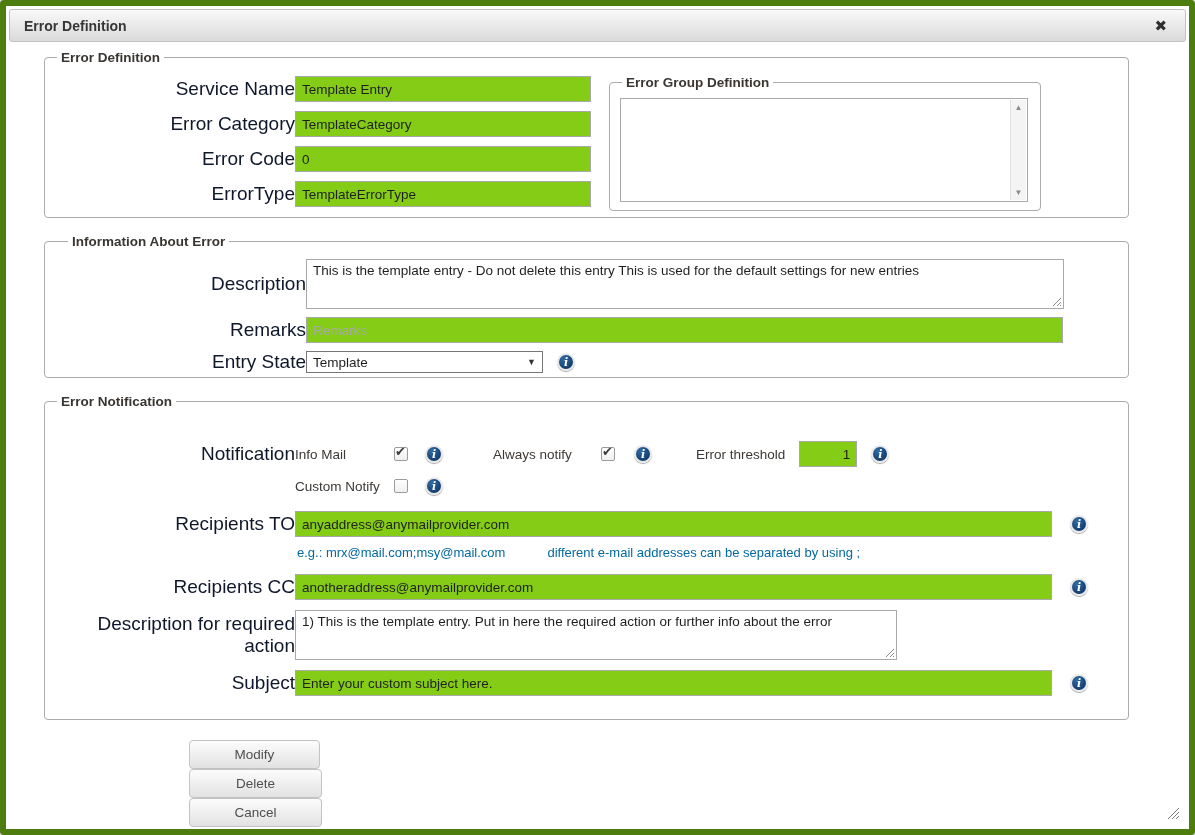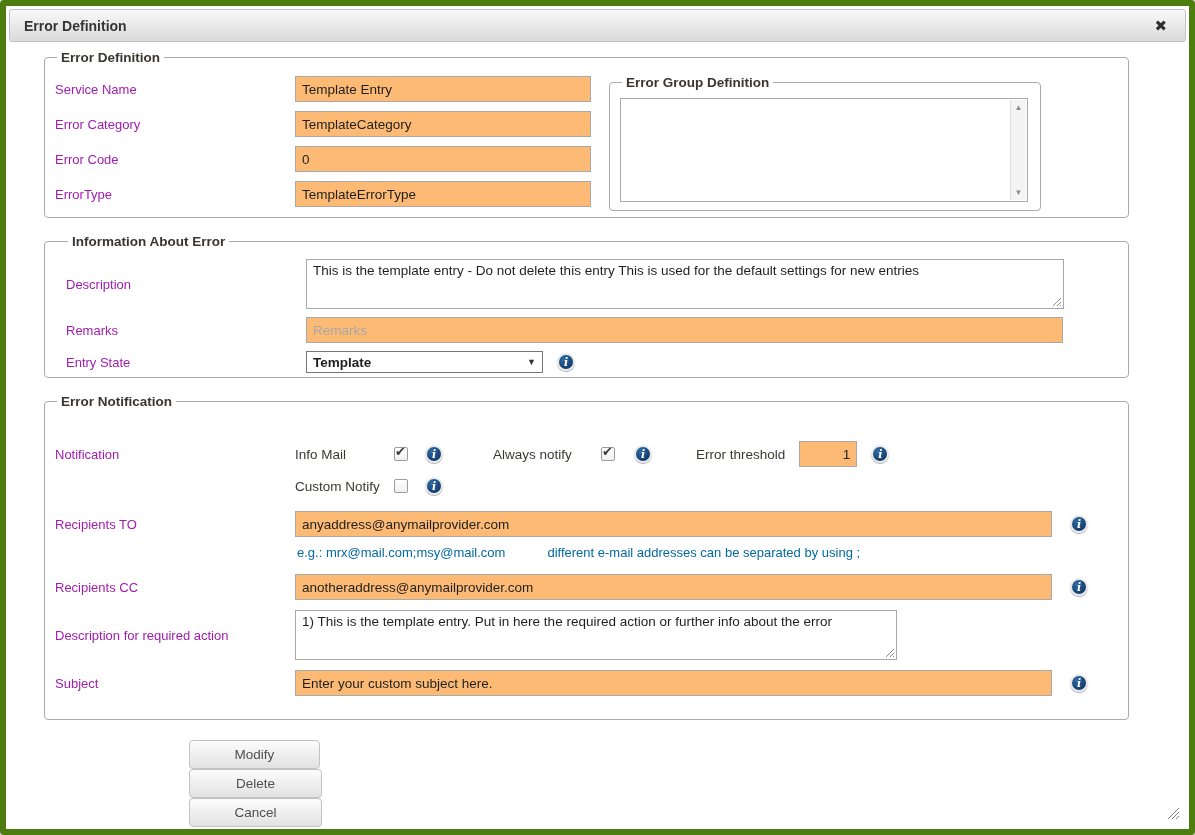--- a/index.html
+++ b/index.html
@@ -21,24 +21,24 @@
   }
   .content { padding:8px 0 0 0; }
 
   fieldset {
     border:1px solid #ababab; border-radius:4px;
     margin:0 0 0 35px; width:1085px; padding:2px 10px 8px 10px;
   }
   legend { font-size:13.5px; font-weight:bold; color:#3a3530; padding:0 4px; margin-left:2px; }
 
   .row { display:flex; align-items:center; margin:8px 0; }
-  .lbl { width:240px; flex:none; font-size:13px; color:#a21caf; }
+  .lbl { width:240px; flex:none; font-size:19px; color:#0f172a;text-align:right; }
 
   input[type="text"] {
-    border:1px solid #a9a9a9; background:#fdba74; color:#1f1f1f;
+    border:1px solid #a9a9a9; background:#84cc16; color:#1f1f1f;
     font-family:"Liberation Sans","DejaVu Sans",sans-serif;
     font-size:13.5px; padding:2px 6px; height:26px; outline:none;
   }
   input::placeholder { color:#a8a8a8; }
   textarea {
     border:1px solid #a9a9a9; background:#fff; color:#1f1f1f;
     font-family:"Liberation Sans","DejaVu Sans",sans-serif;
     font-size:13.5px; padding:3px 6px; resize:none; outline:none; display:block;
   }
   .ta-wrap { position:relative; display:inline-block; }
@@ -67,21 +67,21 @@
   }
 
   
   .f2 { margin-top:16px; height:144px;padding-left:21px; }
   .f2 .desc-ta { width:758px; height:50px; }
   .f2 .remarks-input { width:757px; }
   .select-box {
     width:237px; height:22px; border:1px solid #767676; background:#fff;
     display:inline-flex; align-items:center; padding:0 6px; cursor:pointer;
   }
-  .select-box .sel-text { font-size:13.5px; color:#1f1f1f; flex:1;font-weight:bold; }
+  .select-box .sel-text { font-size:13.5px; color:#1f1f1f; flex:1; }
   .select-box .sel-arrow { font-size:9px; color:#333; flex:none; }
 
   
   .f3 { margin-top:16px; height:326px; padding-top:6px; }
   .f3 .row { margin:10px 0; }
   .f3 .first-row { margin-top:26px; }
   .inline-lbl { font-size:13.5px; color:#3d3834; }
   .w99 { width:99px; flex:none; }
   .checkbox {
     width:14px; height:14px; border:1px solid #9b9b9b; border-radius:2px;

